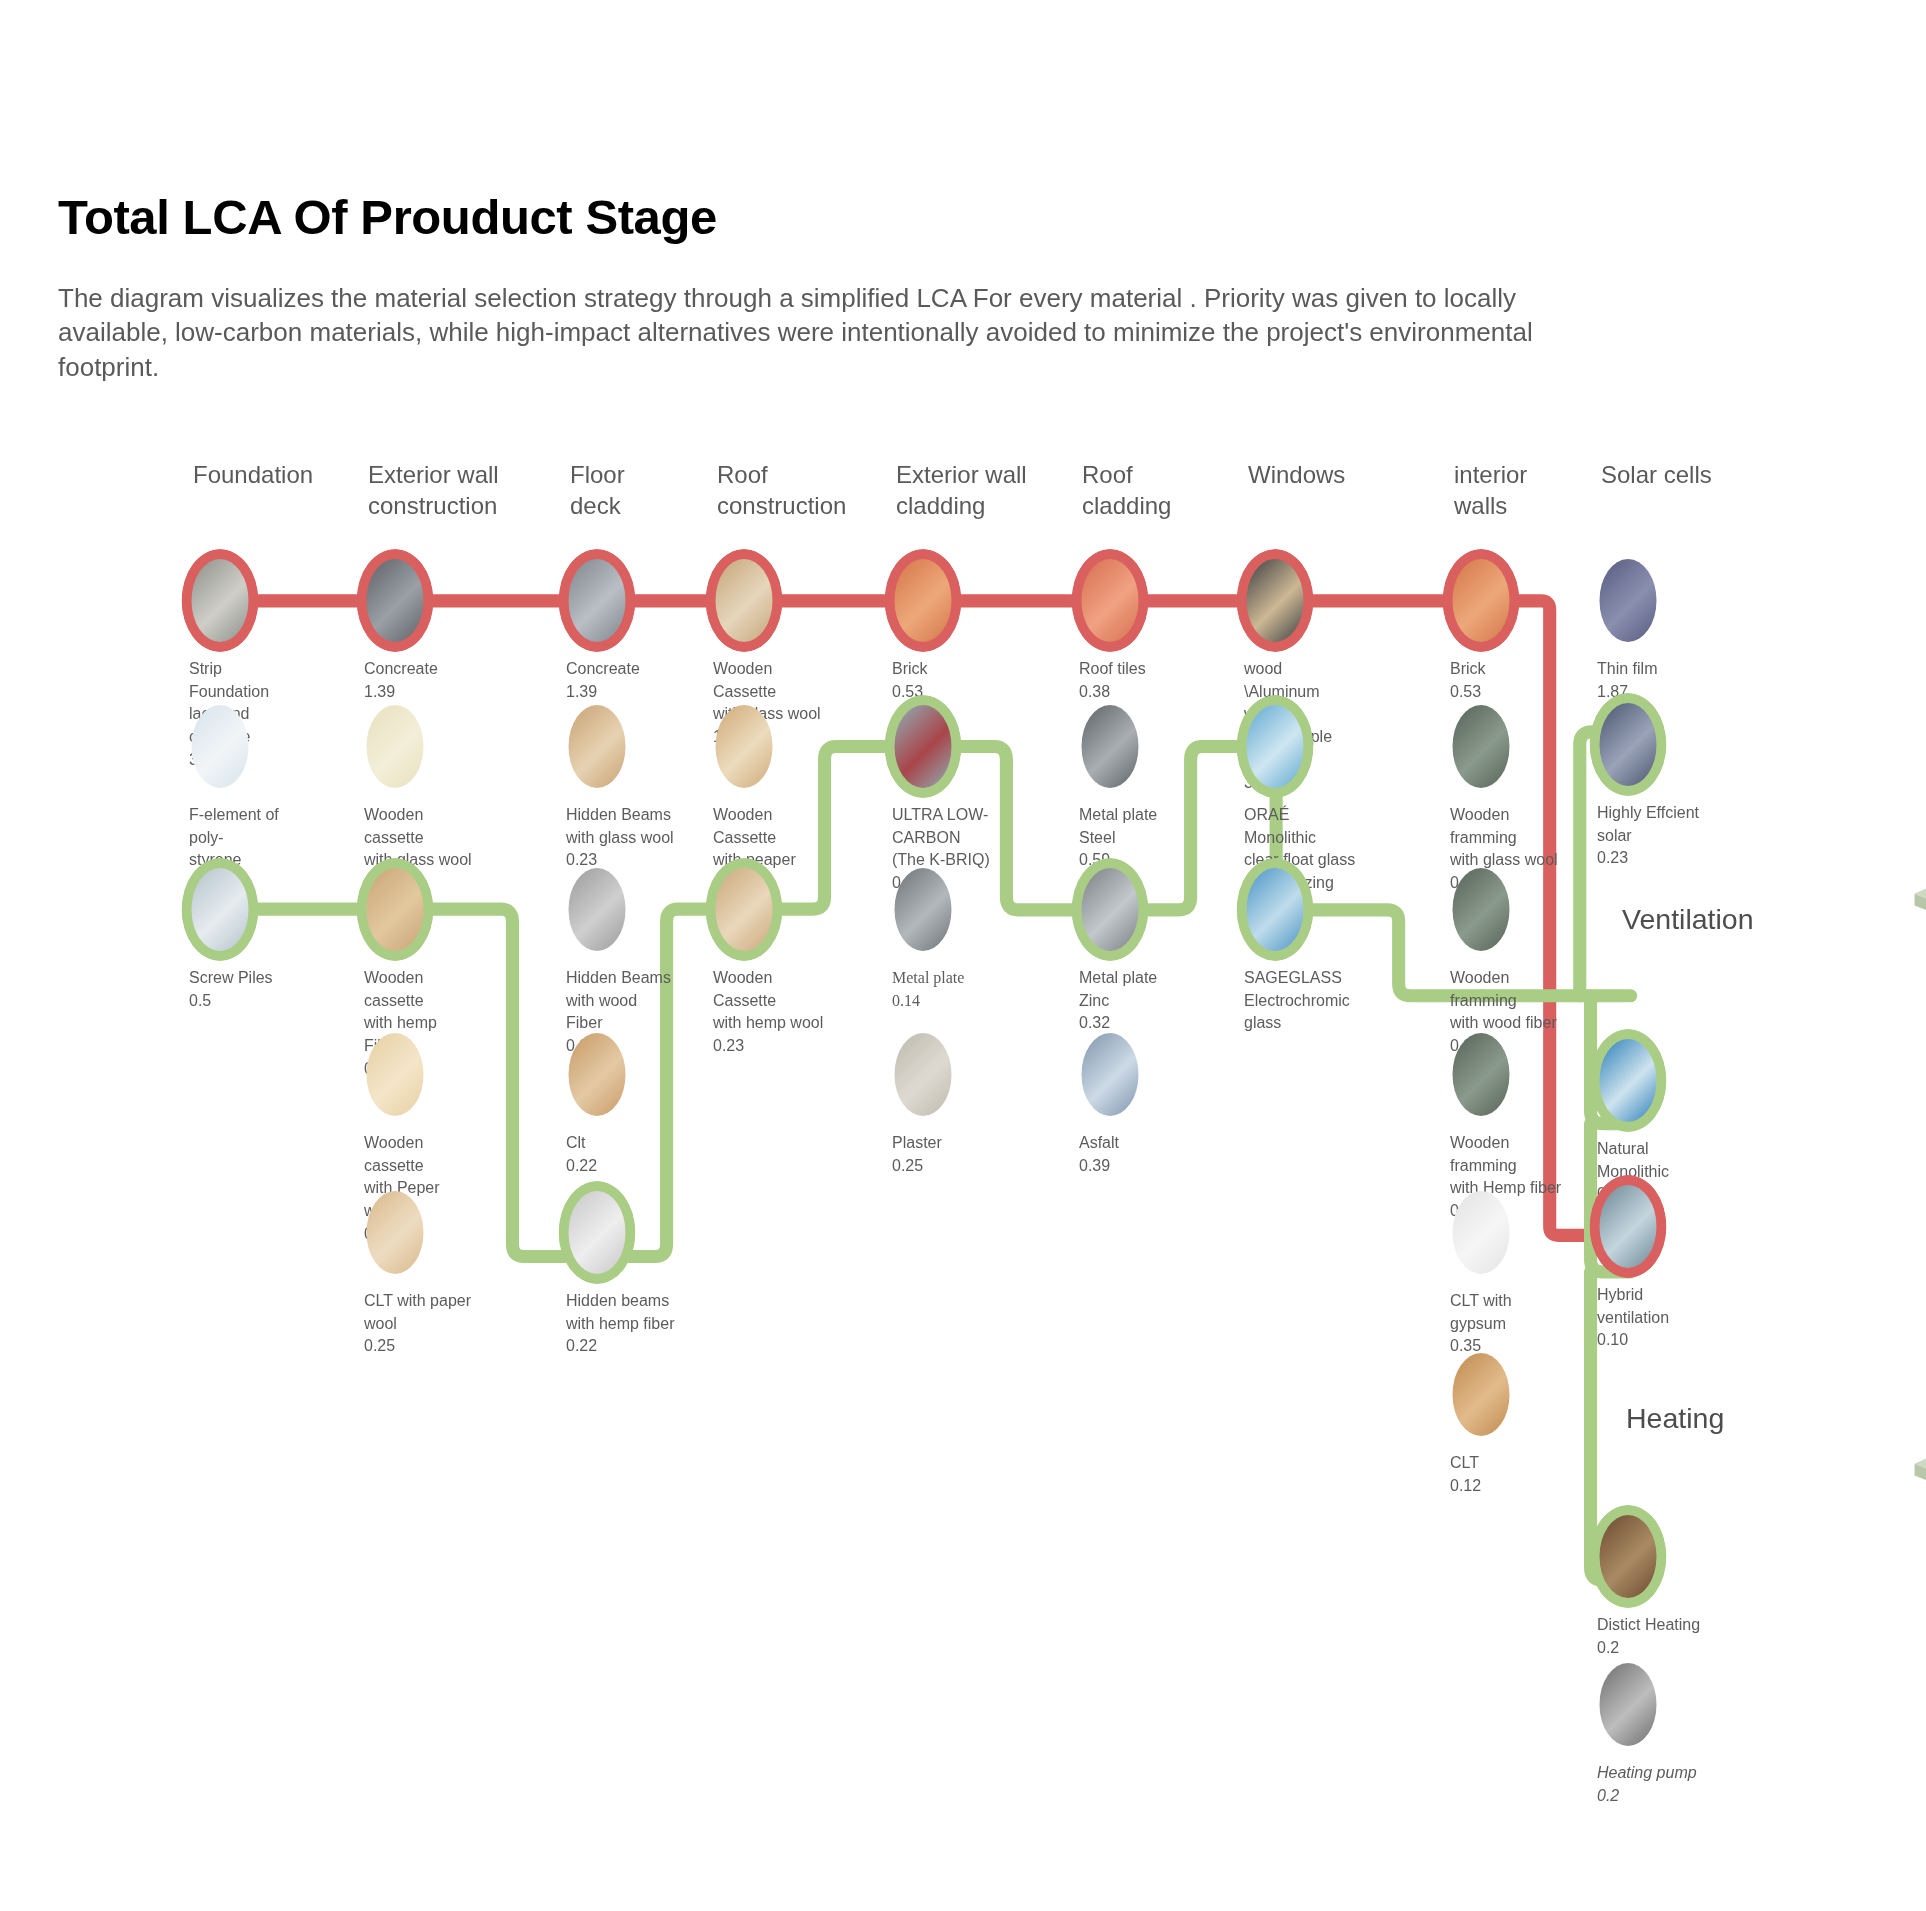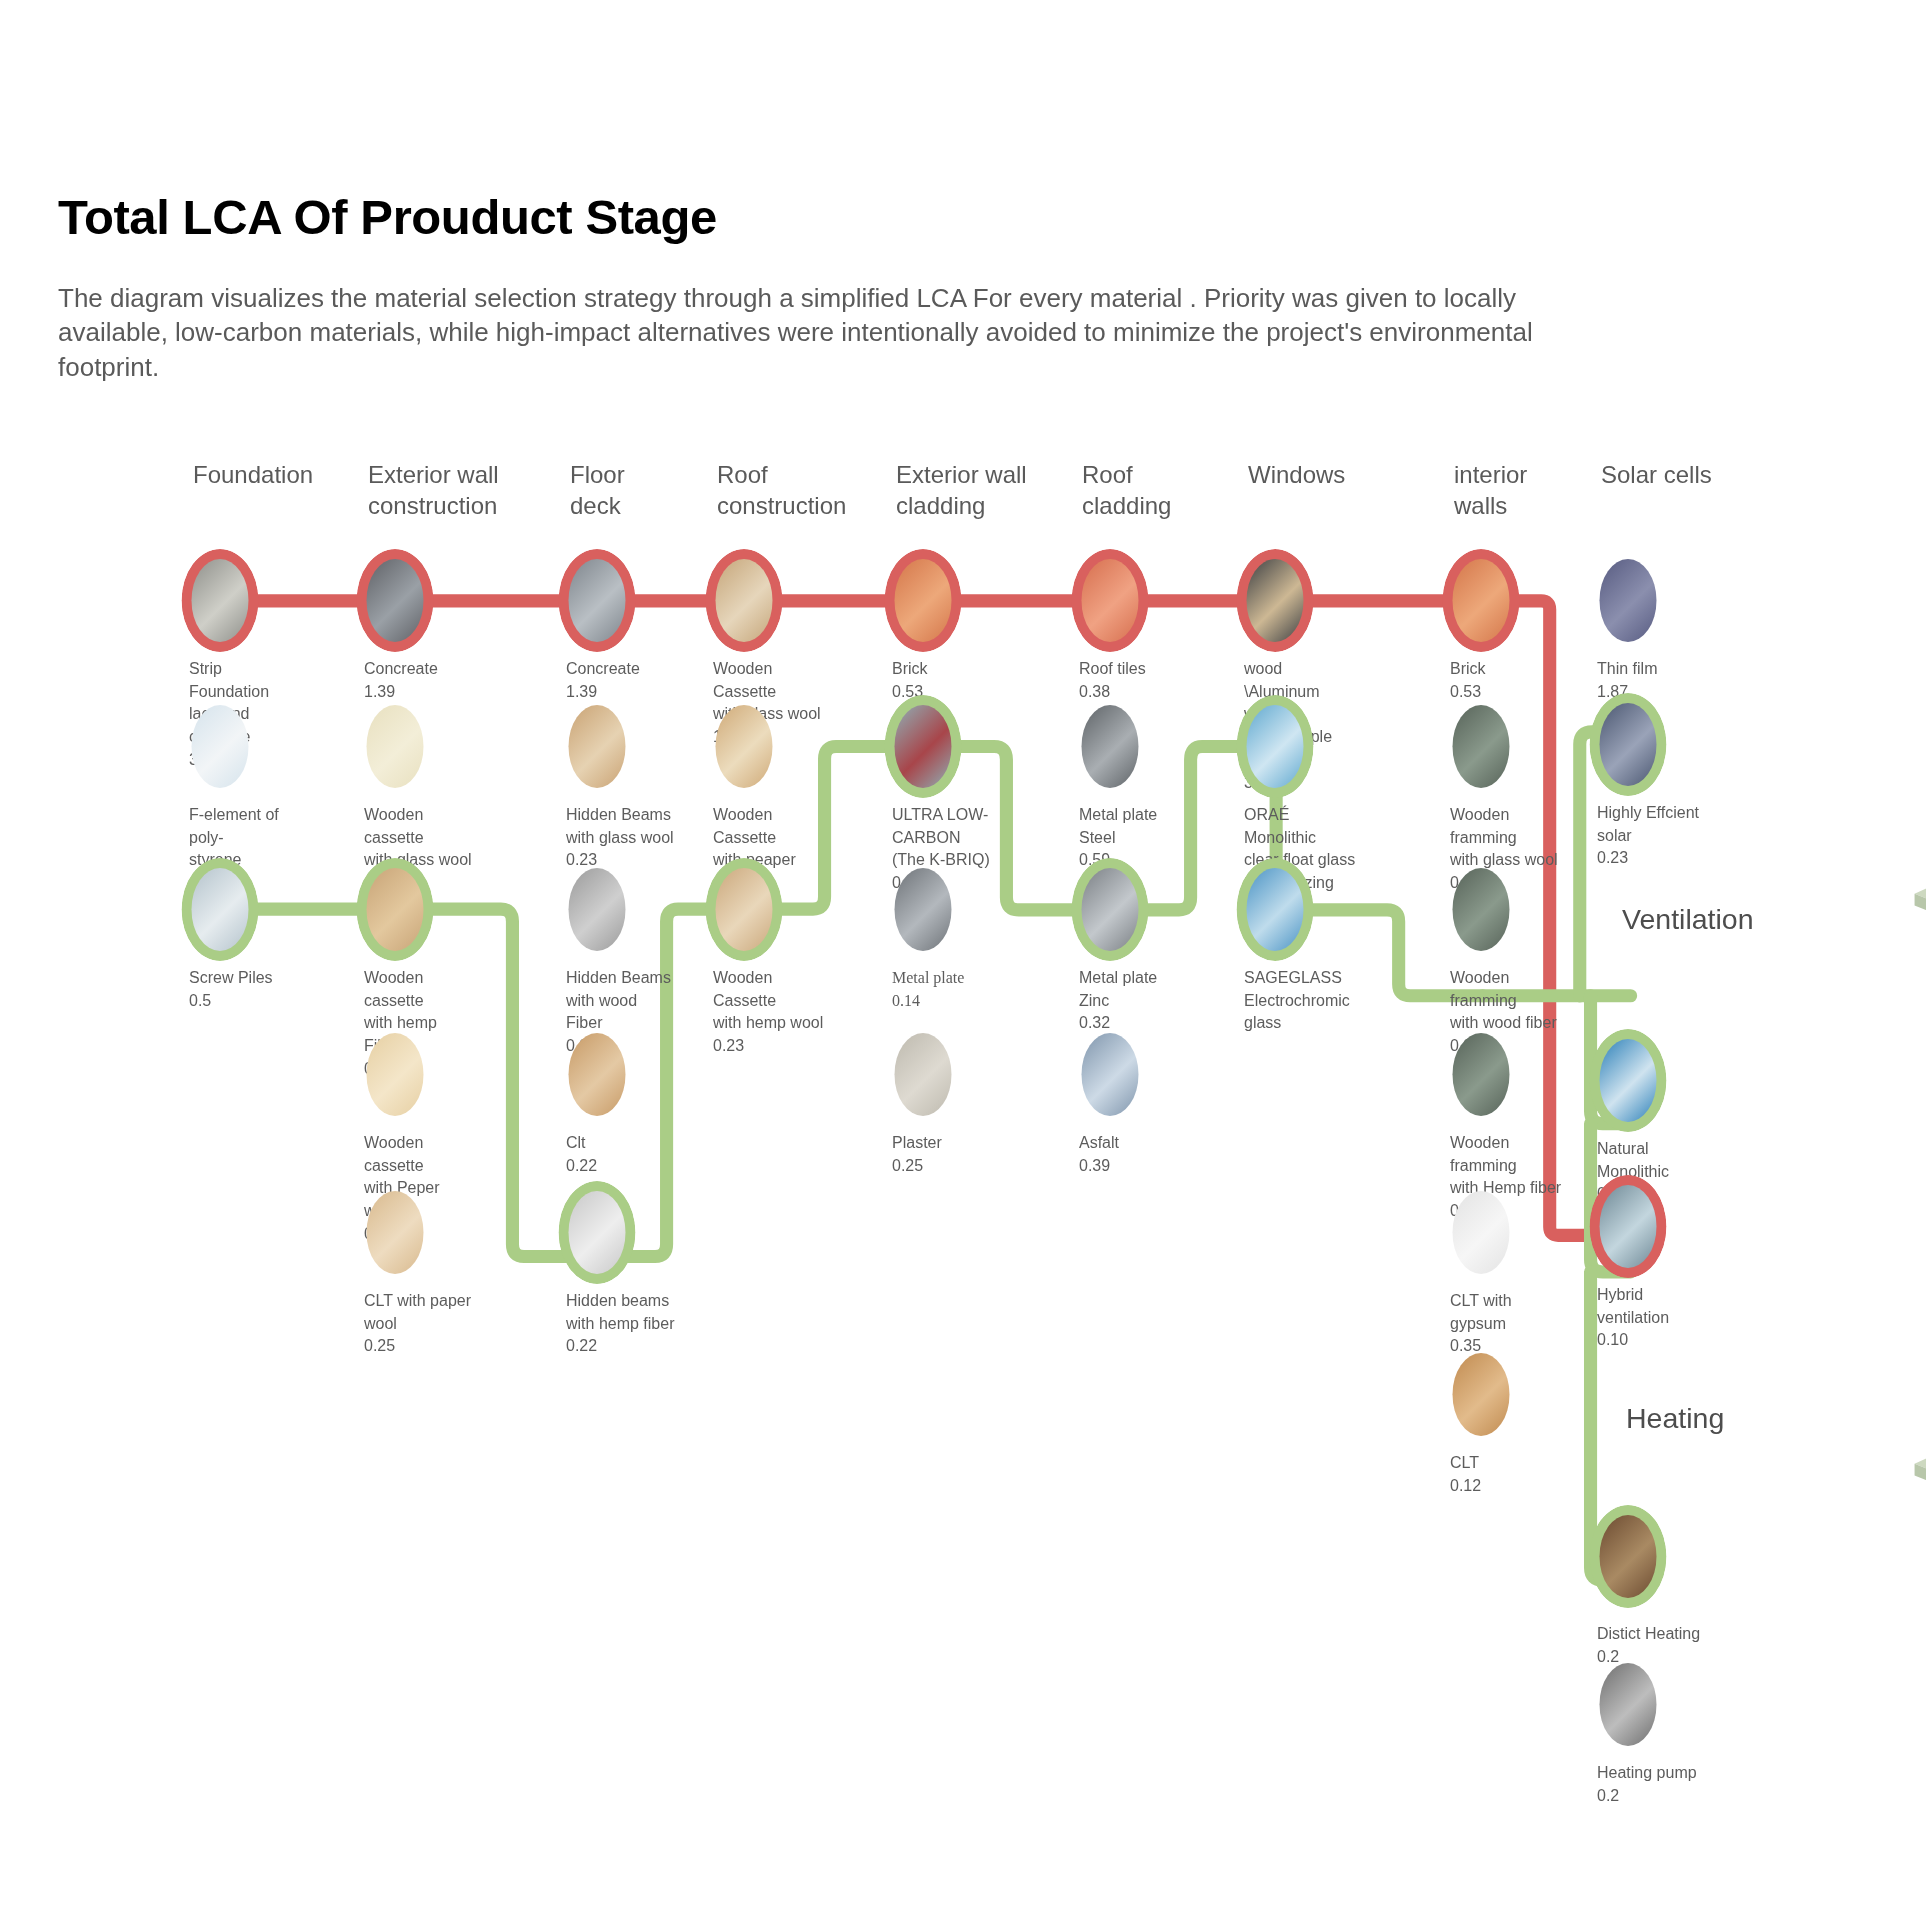--- a/index.html
+++ b/index.html
@@ -432,29 +432,29 @@
           <div class="photo" style="left:10px;top:10px;width:57px;height:83px;background:linear-gradient(135deg,#6d8794 0%,#c3d6de 55%,#6d8794 100%);"></div>
         </div>
         <div class="cap" style="top: 109px; padding-left: 50px;">Hybrid ventilation
 0.10</div>
       </div>
       <div class="node" style="left: 1547px; top: 1505px; width: 162px;">
         <div class="disc" style="width: 77px; height: 103px;">
           <div class="ring" style="background:#aacd86"></div>
           <div class="photo" style="left:10px;top:10px;width:57px;height:83px;background:linear-gradient(135deg,#6b4a30 0%,#a98a63 55%,#6b4a30 100%);"></div>
         </div>
-        <div class="cap" style="top: 109px; padding-left: 50px; margin-top: 9px;">Distict Heating
+        <div class="cap" style="top: 109px; padding-left: 50px;">Distict Heating
 0.2</div>
       </div>
       <div class="node" style="left: 1547px; top: 1653px; width: 162px;">
         <div class="disc" style="width: 77px; height: 103px;">
           <div class="ring" style="background:transparent"></div>
           <div class="photo" style="left:10px;top:10px;width:57px;height:83px;background:linear-gradient(135deg,#6d6d6d 0%,#bdbdbd 55%,#6d6d6d 100%);"></div>
         </div>
-        <div class="cap" style="top: 109px; padding-left: 50px;">Heating pump
+        <div class="cap" style="top: 109px; padding-left: 50px; font-style: italic;">Heating pump
 0.2</div>
       </div>
     </div>
 </div>
 
 <div id="rightpanel">
 
   <div class="proj-title" style="top:539px">Benchmark Belgrade</div>
 
   <svg class="render" style="left:15.4px; top:601px;" width="770" height="424" viewBox="0 0 2000 1100">

